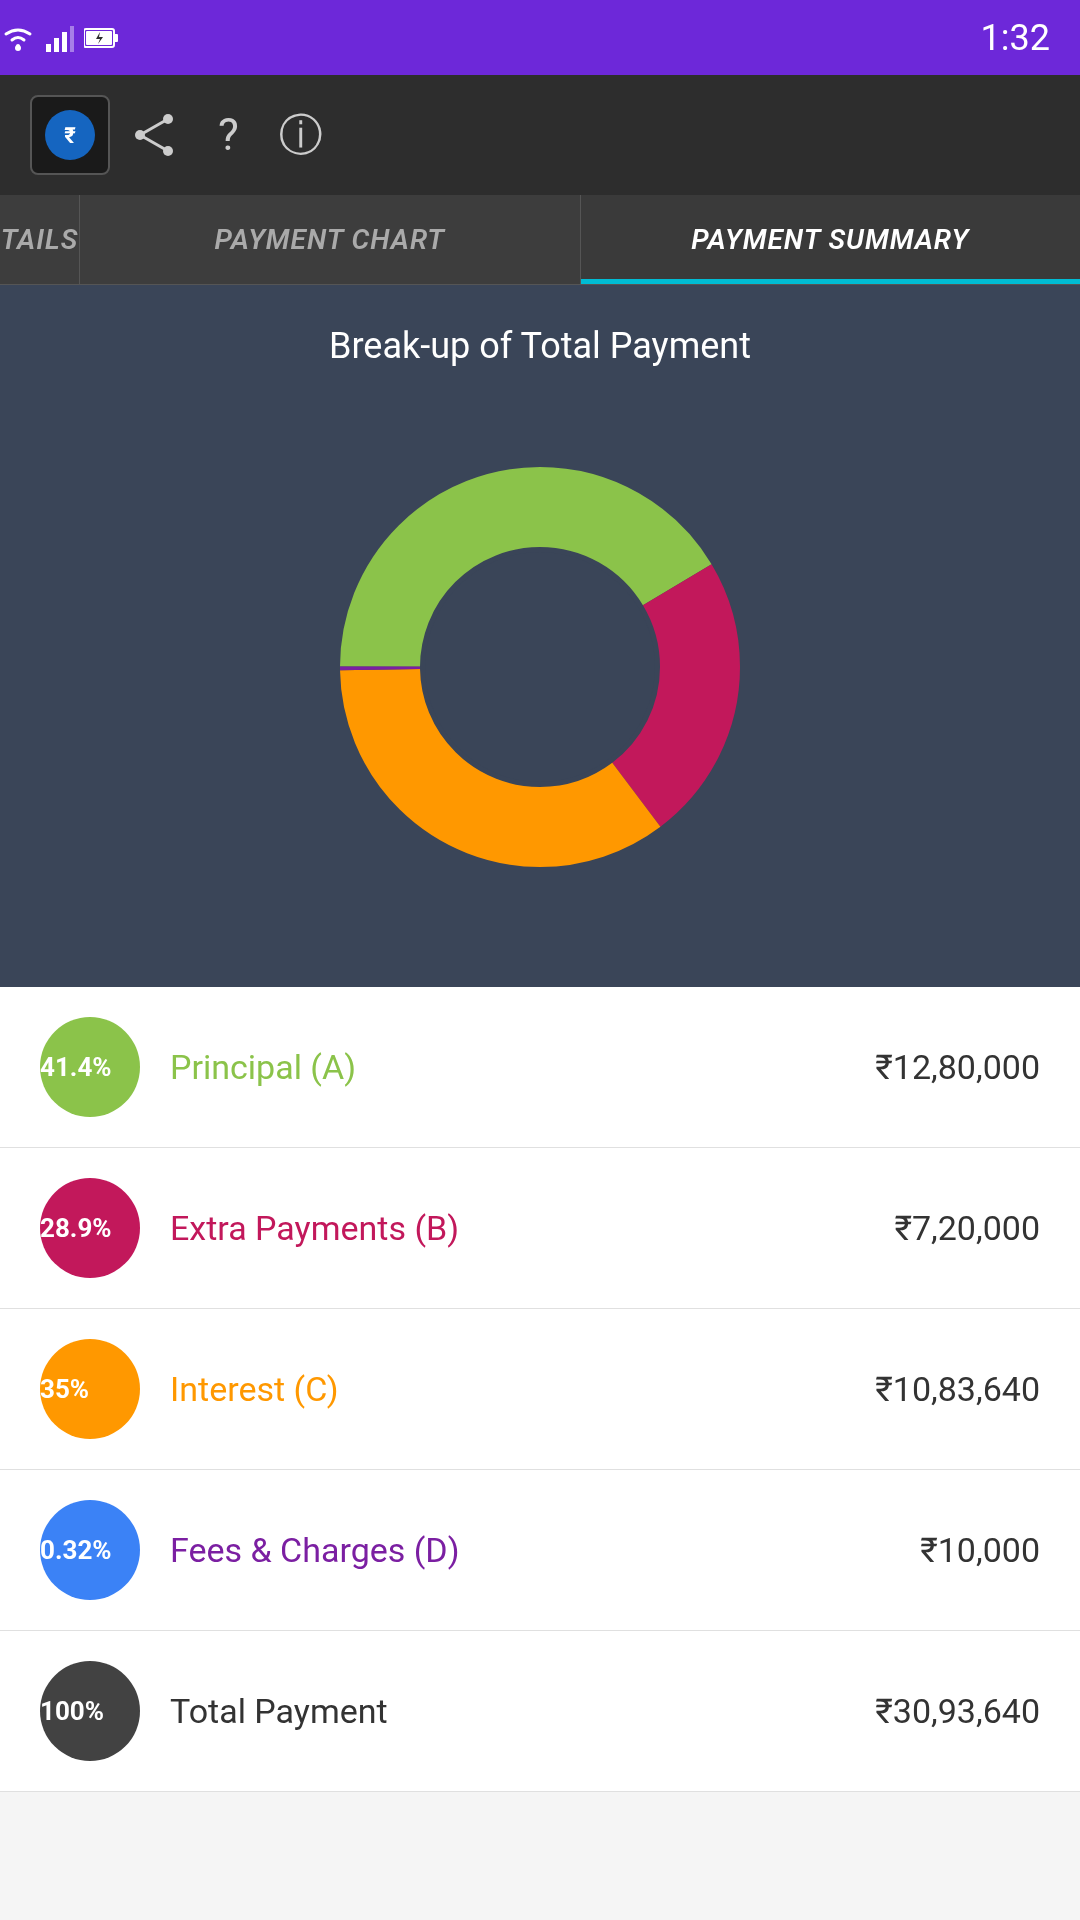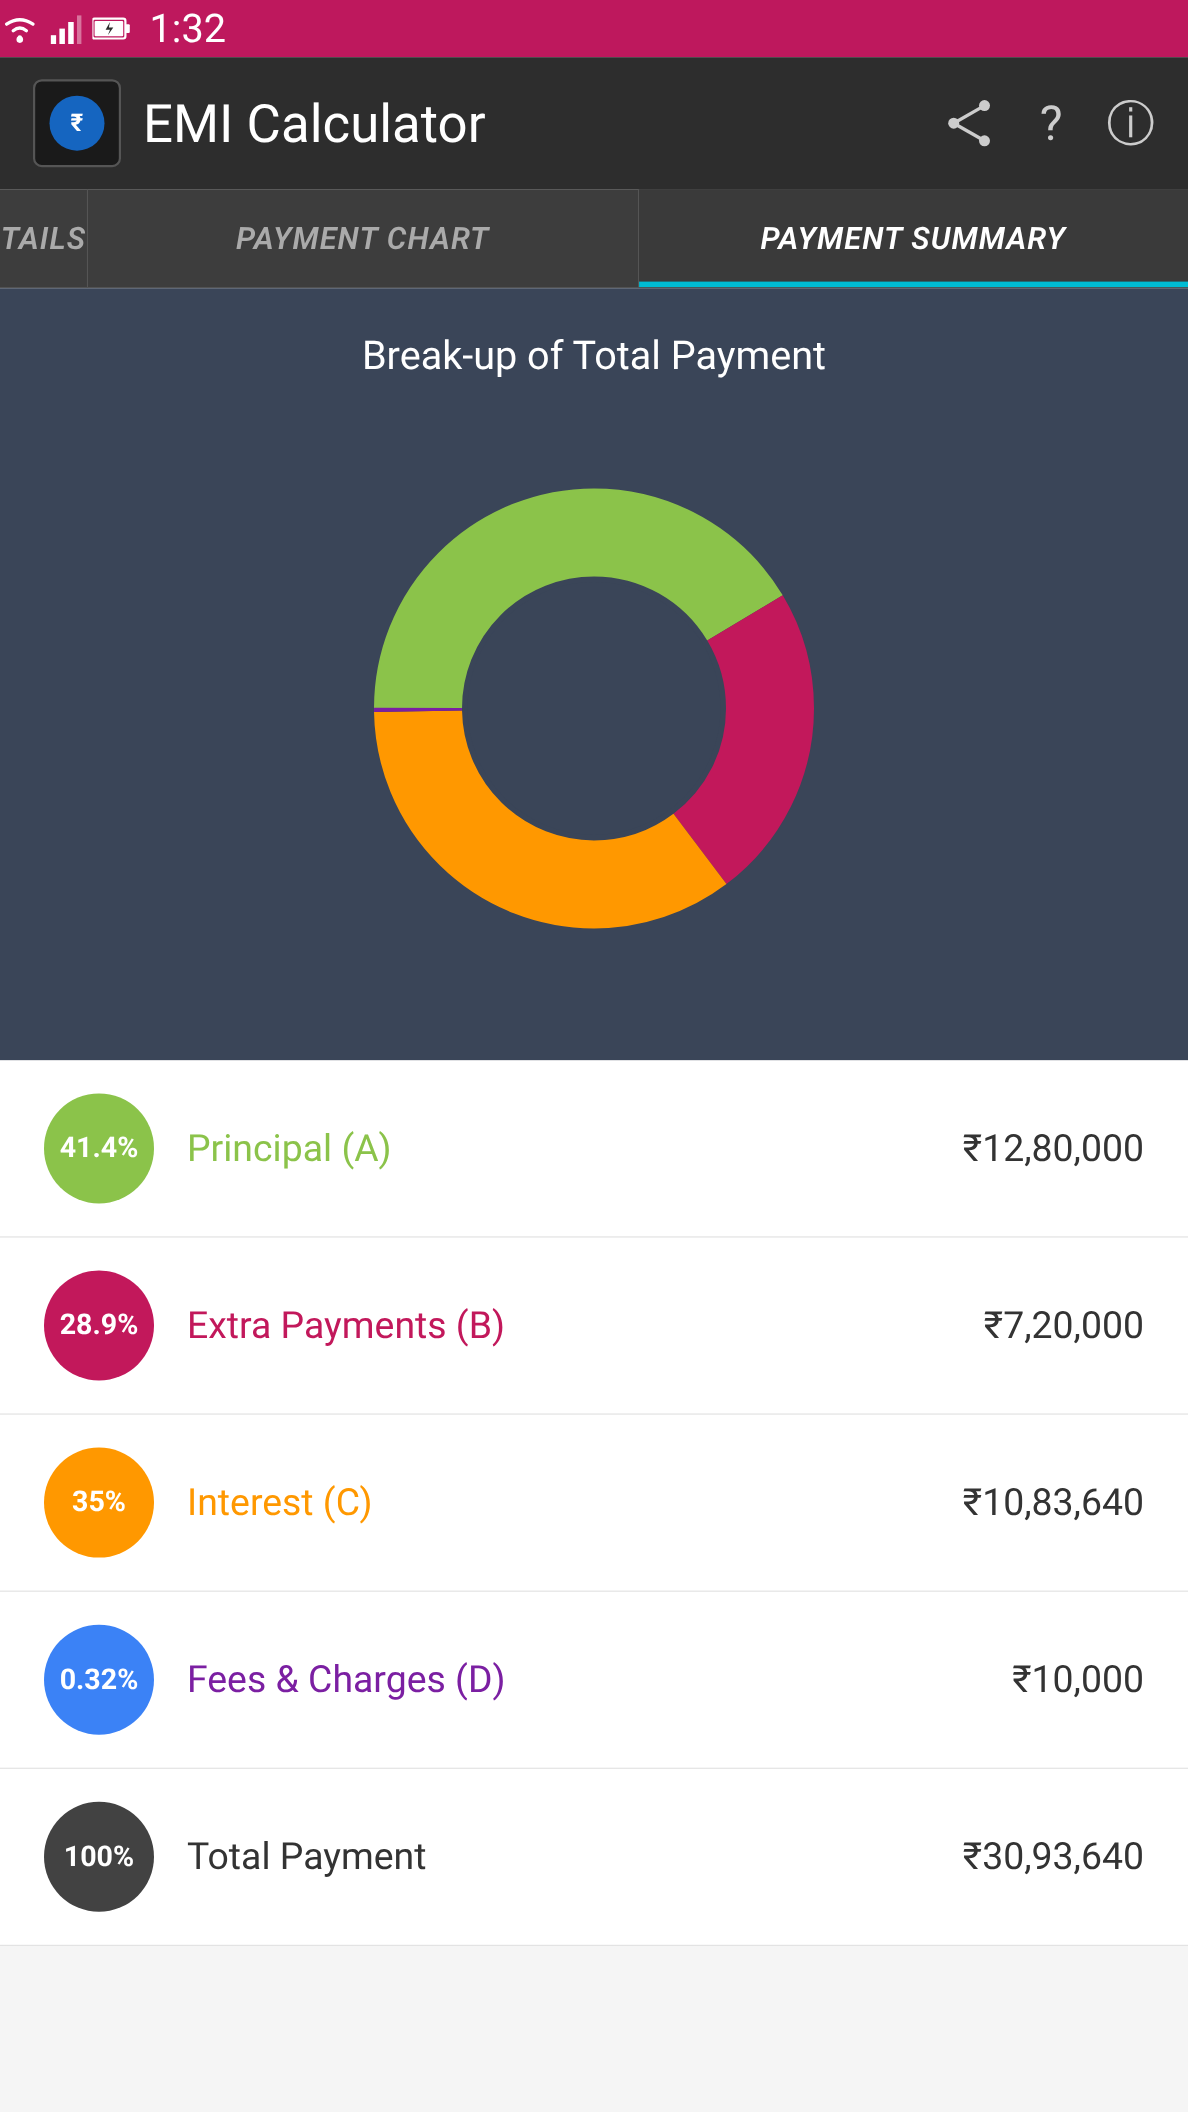--- a/index.html
+++ b/index.html
@@ -8,25 +8,25 @@
     body {
       width: 1080px;
       min-height: 1920px;
       background: #f5f5f5;
       font-family: 'Roboto', Arial, sans-serif;
       overflow-x: hidden;
     }
 
     
     .status-bar {
-      background: #be185d;
-      height: 52px;
-      display: flex;
-      align-items: center;
-      justify-content: flex-start;
+      background: #6d28d9;
+      height: 75px;
+      display: flex;
+      align-items: center;
+      justify-content: space-between;
       padding-right: 30px;
       gap: 16px;
     }
     .status-bar .time {
       color: white;
       font-size: 36px;
       font-weight: 400;
     }
     .status-icons {
       display: flex;
@@ -165,21 +165,21 @@
       padding: 30px 40px;
       border-bottom: 1px solid #e0e0e0;
       gap: 30px;
     }
     .legend-badge {
       width: 100px;
       height: 100px;
       border-radius: 50%;
       display: flex;
       align-items: center;
-      justify-content: center;
+      justify-content: flex-start;
       flex-shrink: 0;
     }
     .legend-badge span {
       color: white;
       font-size: 26px;
       font-weight: 700;
       text-align: center;
     }
     .legend-label {
       flex: 1;
@@ -235,21 +235,20 @@
   </div>
   <div class="time">1:32</div>
 </div>
 
 <div class="app-bar">
   <div class="app-logo">
     <div class="app-logo-inner">
       <span>₹</span>
     </div>
   </div>
-  <div class="app-title">EMI Calculator</div>
   <div class="app-bar-actions">
 
     <svg width="48" height="48" viewBox="0 0 48 48" fill="#ccc" style="cursor:pointer">
       <circle cx="38" cy="8" r="5" fill="#ccc"></circle>
       <circle cx="38" cy="40" r="5" fill="#ccc"></circle>
       <circle cx="10" cy="24" r="5" fill="#ccc"></circle>
       <line x1="10" y1="24" x2="38" y2="8" stroke="#ccc" stroke-width="3"></line>
       <line x1="10" y1="24" x2="38" y2="40" stroke="#ccc" stroke-width="3"></line>
     </svg>
 

